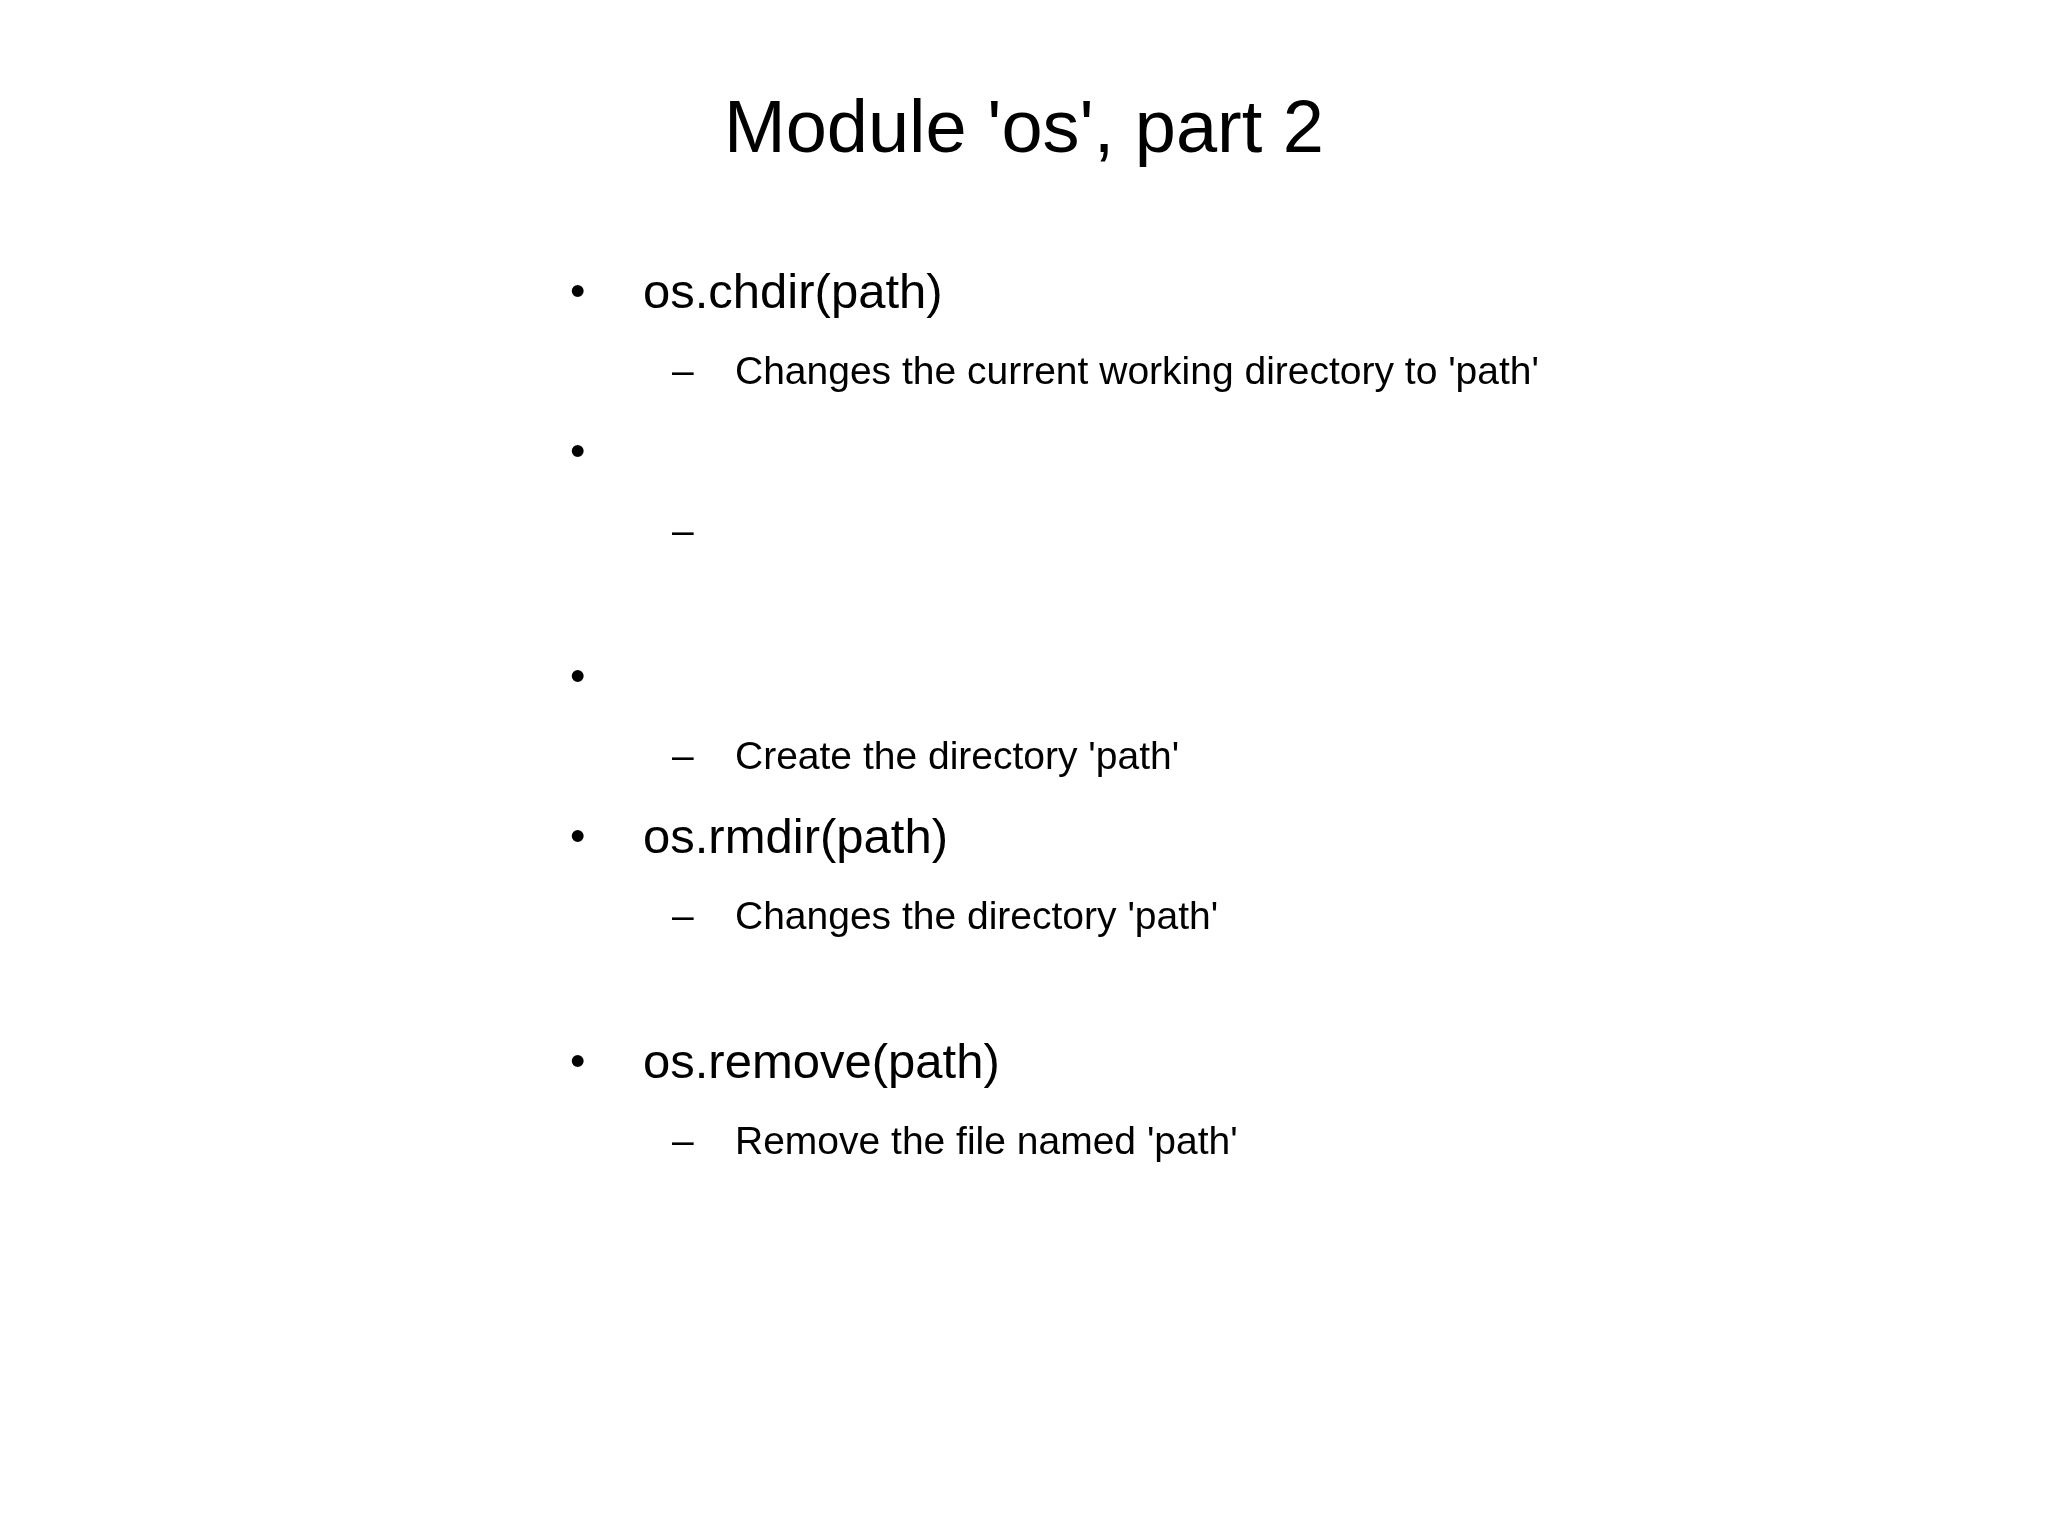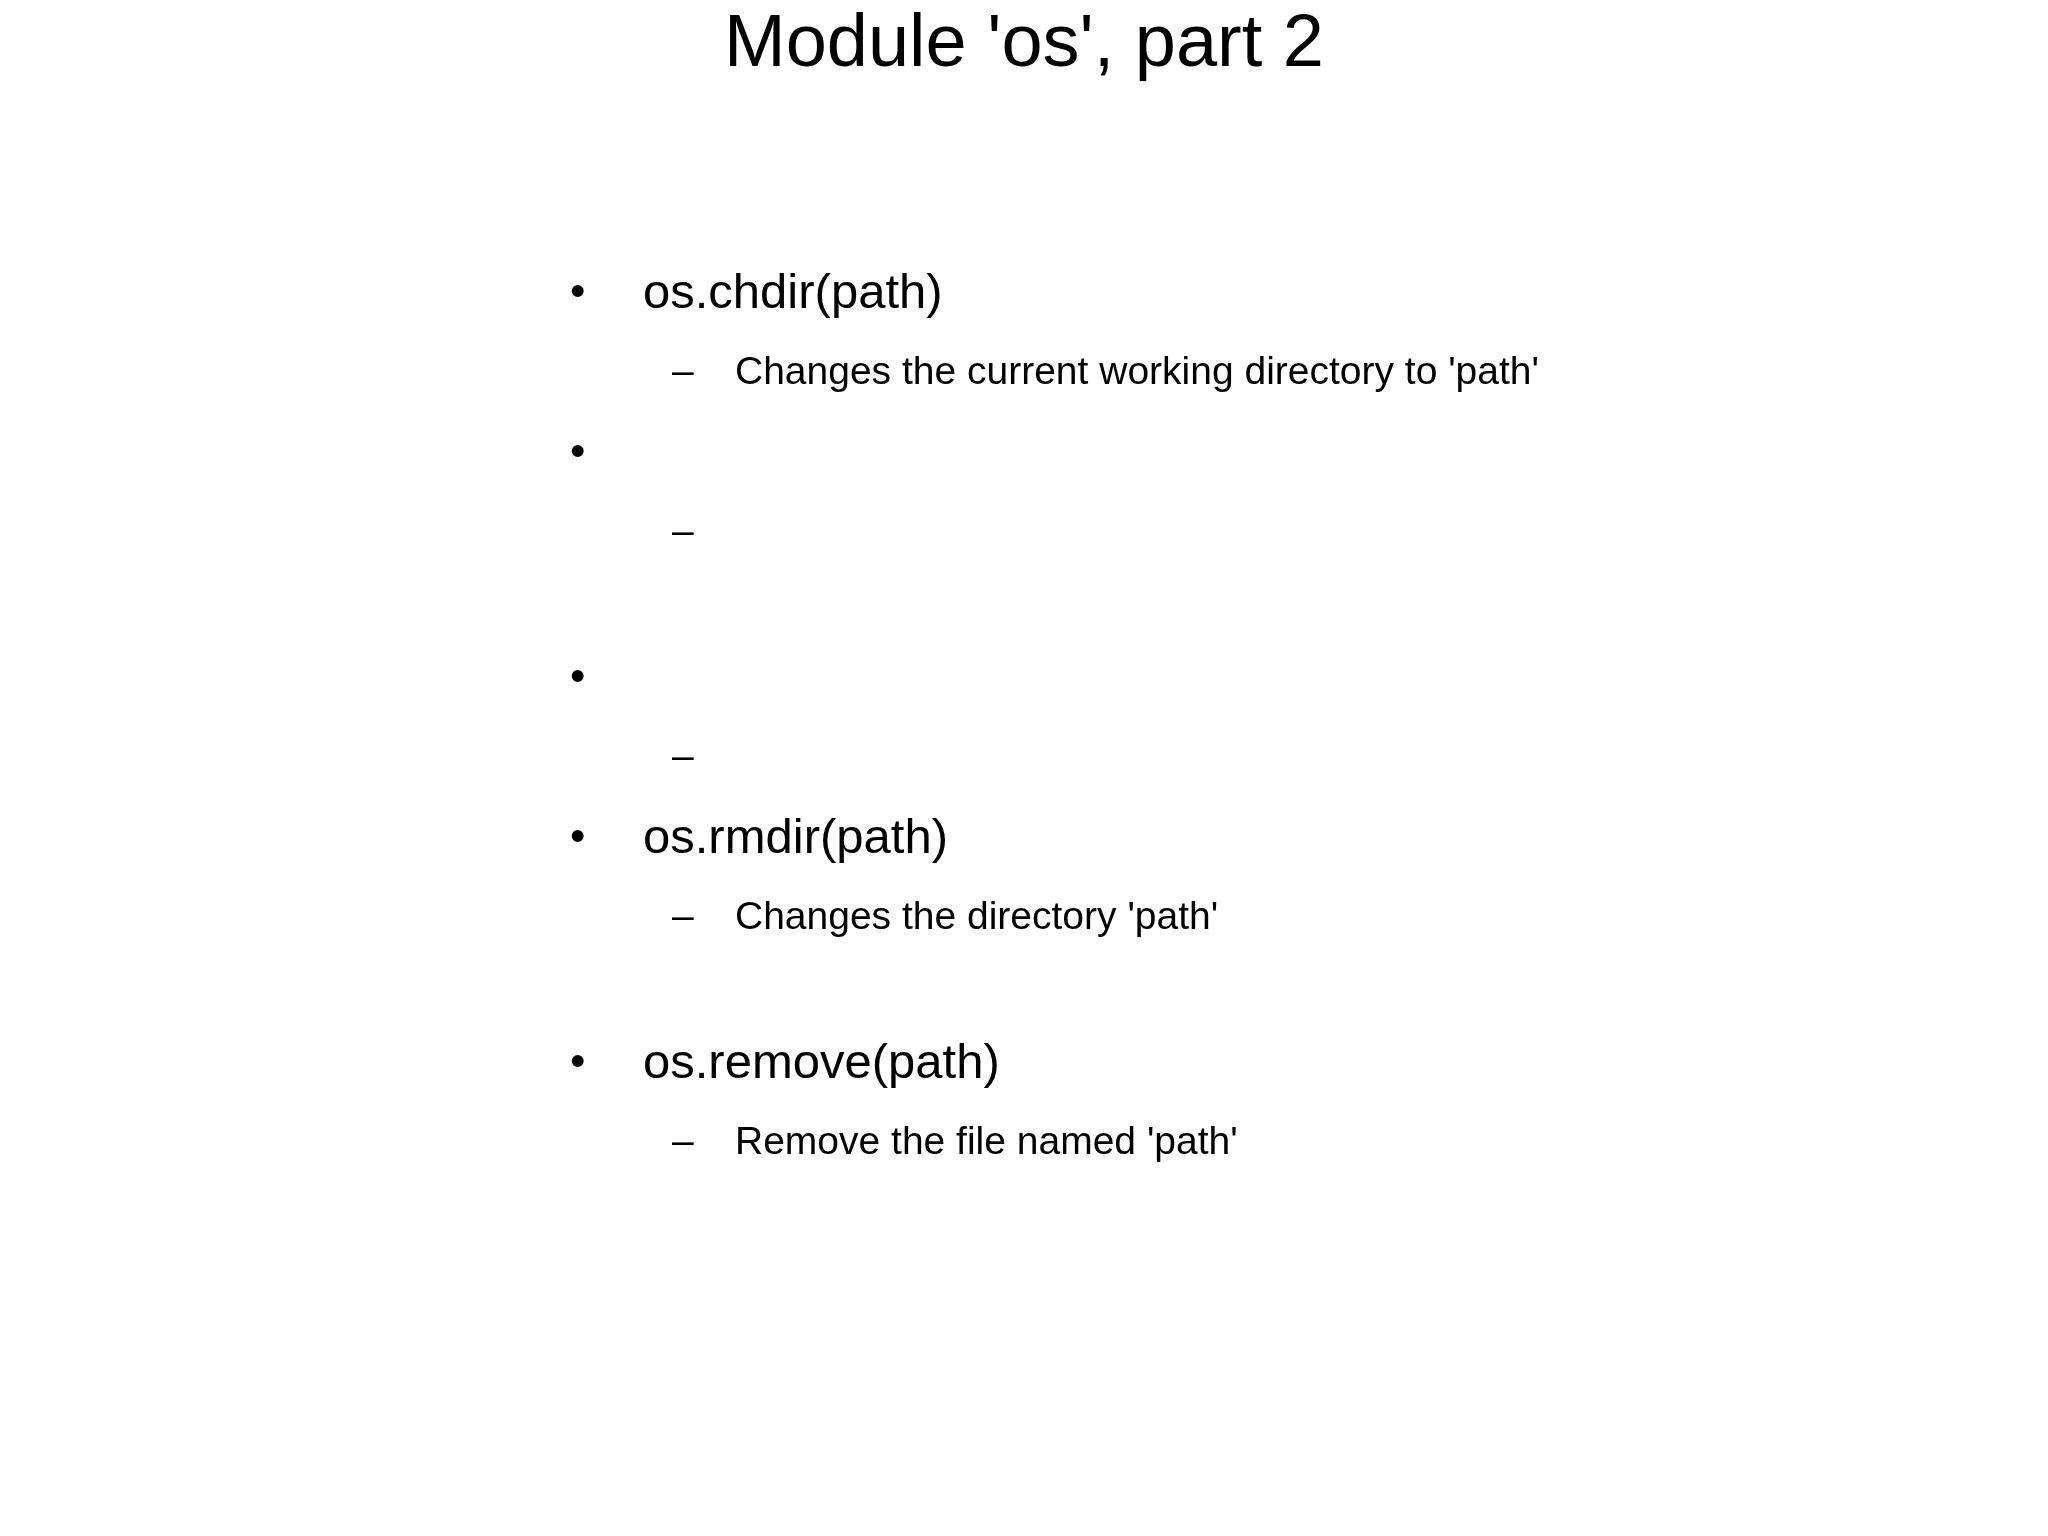--- a/index.html
+++ b/index.html
@@ -14,20 +14,21 @@
     color: #000000;
     position: relative;
     overflow: hidden;
   }
   .slide {
     position: absolute;
     inset: 0;
   }
   .title {
     margin: 0;
+    padding-top: 86px;
     font-size: 74px;
     font-weight: 400;
     line-height: 1.1;
     text-align: center;
     letter-spacing: 0;
   }
   .content {
     position: absolute;
     left: 570px;
     top: 250px;
@@ -87,20 +88,21 @@
       <span class="marker">–</span>
     </div>
 
     <div class="gap"></div>
 
     <div class="row row-l1">
       <span class="marker">•</span>
     </div>
     <div class="row row-l2">
       <span class="marker">–</span>
+      <span class="text">Create the directory 'path'</span>
     </div>
 
     <div class="row row-l1">
       <span class="marker">•</span>
       <span class="text">os.rmdir(path)</span>
     </div>
     <div class="row row-l2">
       <span class="marker">–</span>
       <span class="text">Changes the directory 'path'</span>
     </div>

